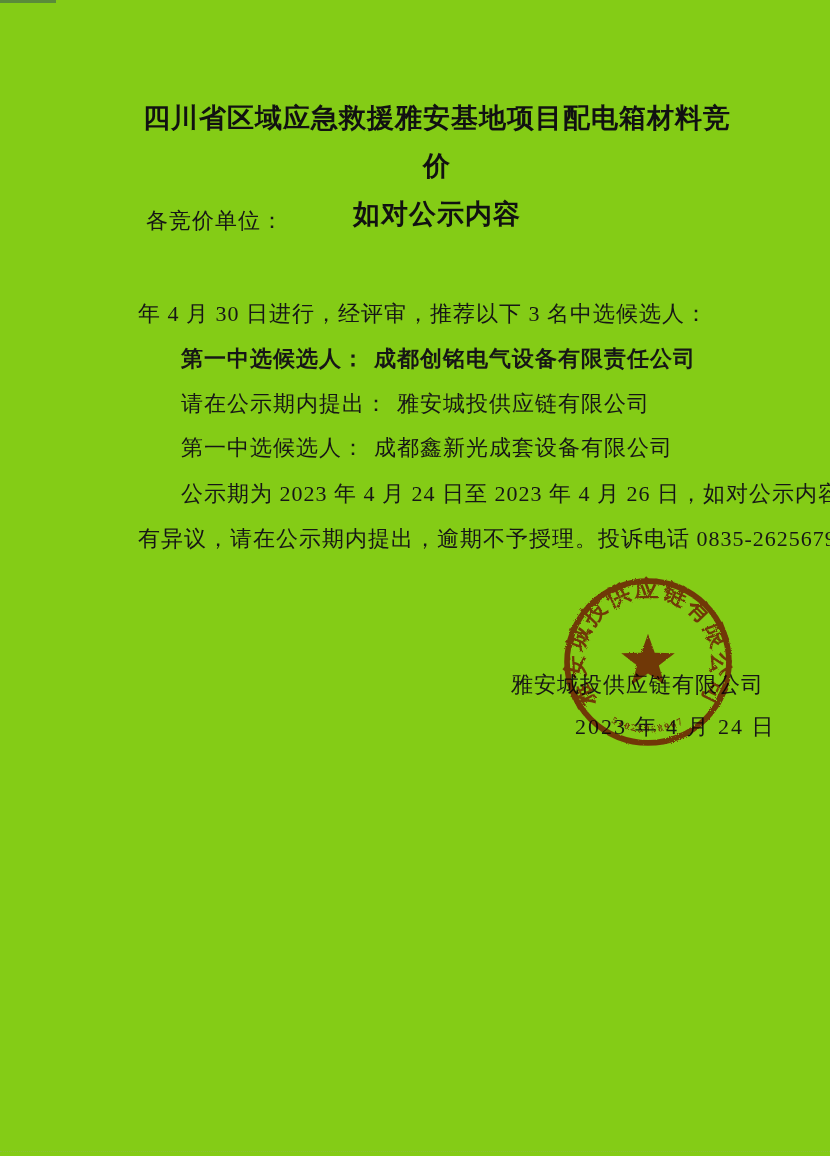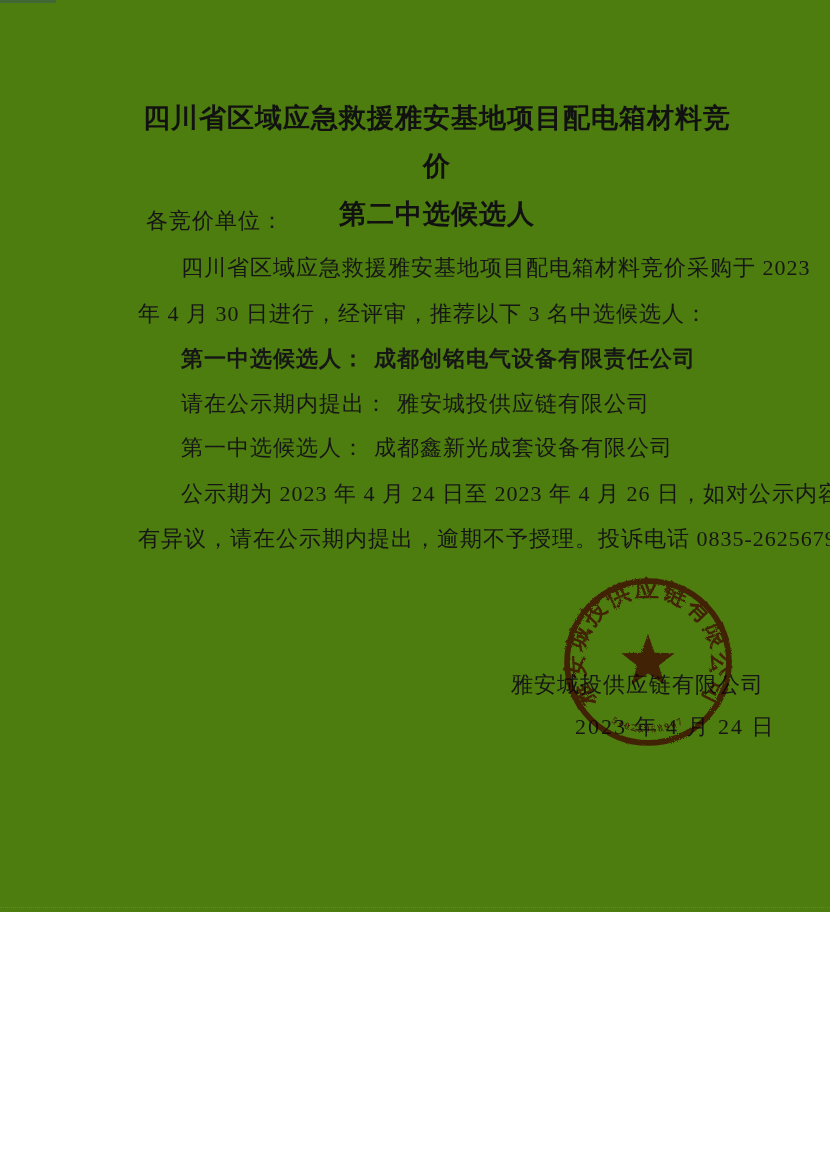--- a/index.html
+++ b/index.html
@@ -1,19 +1,19 @@
 <!DOCTYPE html>
 <html><head>
 <meta charset="utf-8">
 <style>
   html,body{margin:0;padding:0;background:#ffffff;}
   .page{
     position:relative;
-    width:830px;height:912px;
-    background:#4d7c0f;
+    width:830px;height:1156px;
+    background:#84cc16;
     overflow:hidden;
     font-family:"Liberation Serif","DejaVu Serif",serif;
     color:#1c1c1c;
   }
   
   .artifact-top{
     position:absolute;left:0;top:0;width:56px;height:3px;
     background:#39555a;opacity:.55;
   }
   .artifact-bottom{
@@ -61,26 +61,25 @@
 </head>
 <body>
 
 <div class="page">
 
   <div class="artifact-top"></div>
   <div class="artifact-bottom"></div>
 
   <div class="title">
     <div>四川省区域应急救援雅安基地项目配电箱材料竞价</div>
-    <div>第二中选候选人</div>
+    <div>如对公示内容</div>
   </div>
 
   <div class="line l-salutation">各竞价单位：</div>
 
-  <div class="line l-p1a">四川省区域应急救援雅安基地项目配电箱材料竞价采购于 2023</div>
   <div class="line l-p1b">年 4 月 30 日进行，经评审，推荐以下 3 名中选候选人：</div>
 
   <div class="line l-c1">
     <span>第一中选候选人：</span><span class="candidate-company">成都创铭电气设备有限责任公司</span>
   </div>
   <div class="line l-c2">
     <span>请在公示期内提出：</span><span class="candidate-company">雅安城投供应链有限公司</span>
   </div>
   <div class="line l-c3">
     <span>第一中选候选人：</span><span class="candidate-company">成都鑫新光成套设备有限公司</span>

